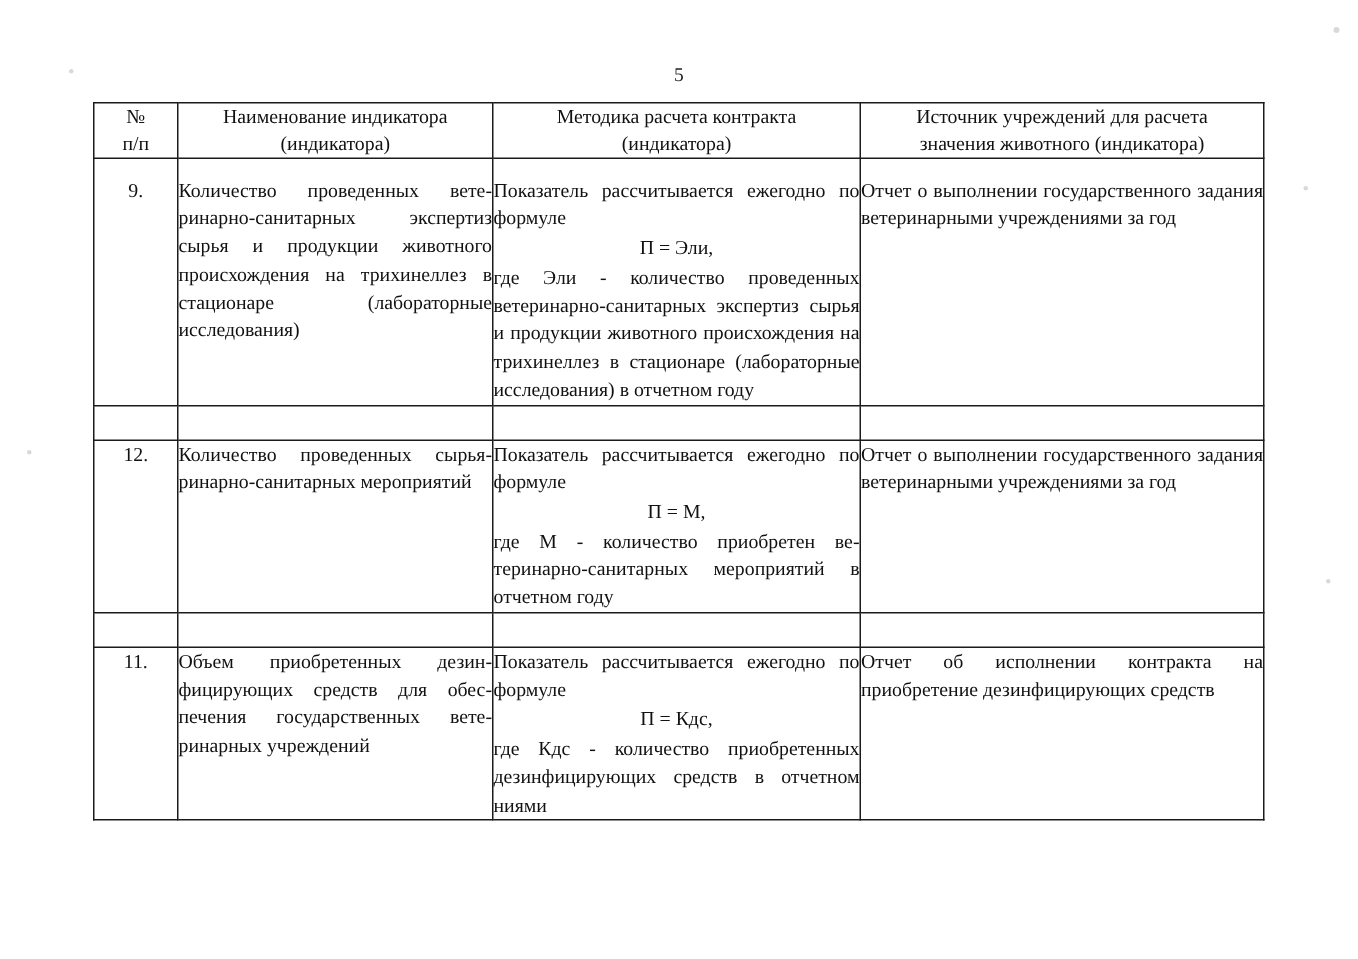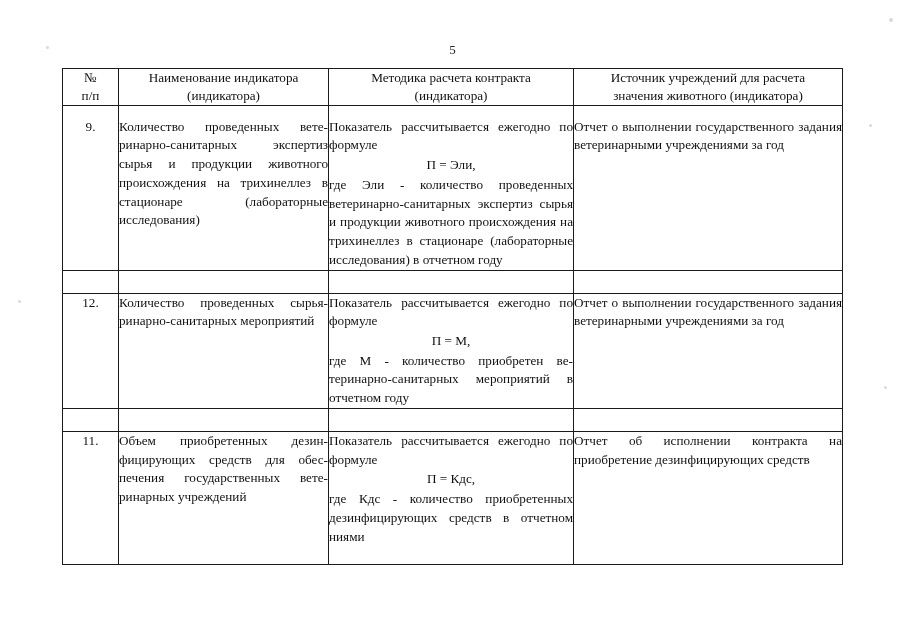--- a/index.html
+++ b/index.html
@@ -68,21 +68,20 @@
     padding: 0 7px;
   }
   tbody tr.spacer td {
     height: 22px;
     padding: 0;
   }
   tbody tr.firstrow td {
     padding-top: 12px;
   }
   tbody tr.lastrow td {
-    padding-bottom: 18px;
   }
   td.cell-num {
     text-align: center;
     white-space: nowrap;
   }
   .just {
     text-align: justify;
     text-align-last: left;
     hyphens: manual;
   }

